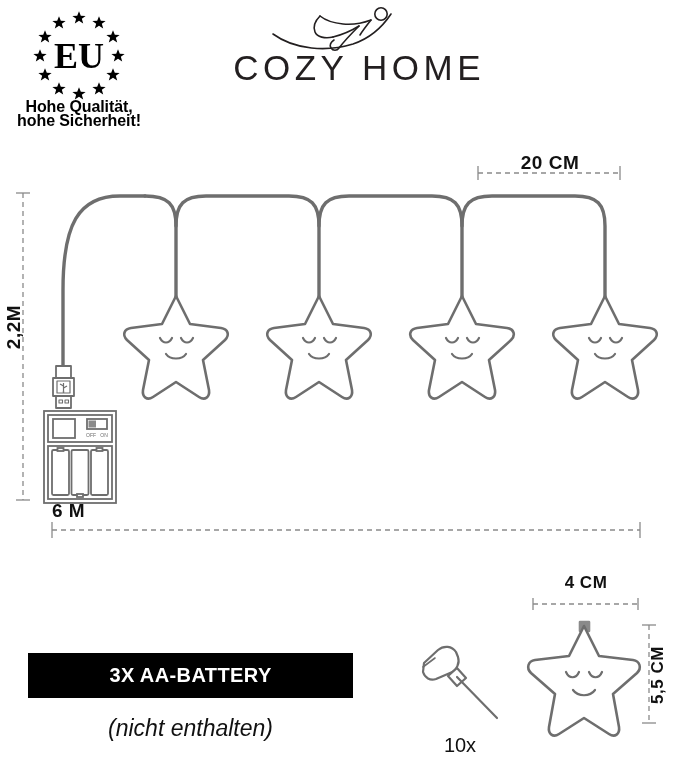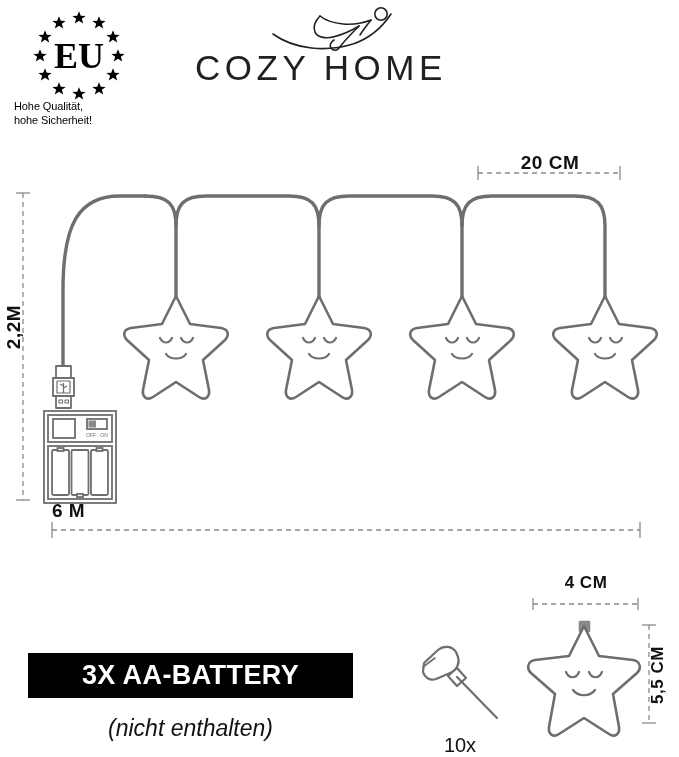--- a/index.html
+++ b/index.html
@@ -35,23 +35,23 @@
     left: 0;
     top: 0;
     width: 130px;
     height: 95px;
   }
   .eu-text {
     position: absolute;
     left: 0;
     top: 92px;
     width: 130px;
-    text-align: left;
-    font-size: 11px;
-    font-weight: normal;
+    text-align: center;
+    font-size: 16px;
+    font-weight: bold;
     line-height: 13.5px;
     letter-spacing: -0.1px;
   }
   
   .brand {
     position: absolute;
     left: 195px;
     top: 4px;
     width: 290px;
     height: 95px;
@@ -61,21 +61,21 @@
     left: 72px;
     top: 0px;
     width: 140px;
     height: 48px;
   }
   .brand-name {
     position: absolute;
     left: 0;
     top: 44px;
     width: 290px;
-    text-align: left;
+    text-align: right;
     font-size: 35px;
     letter-spacing: 4.5px;
     color: #231f20;
     font-weight: 400;
     font-family: "Liberation Sans", sans-serif;
   }
   
   .diagram {
     position: absolute;
     left: 0;
@@ -139,21 +139,21 @@
     left: 28px;
     top: 653px;
     width: 325px;
     height: 45px;
     background: #000000;
   }
   .banner-text {
     position: absolute;
     inset: 0;
     color: #ffffff;
-    font-size: 27px;
+    font-size: 20px;
     font-weight: bold;
     letter-spacing: 0.4px;
     display: flex;
     align-items: center;
     justify-content: center;
   }
   .banner-sub {
     position: absolute;
     left: 28px;
     top: 715px;

